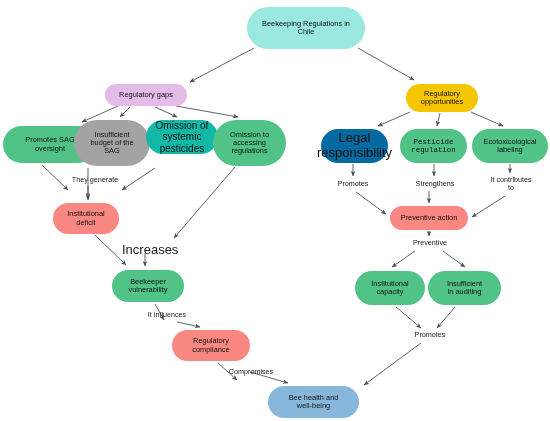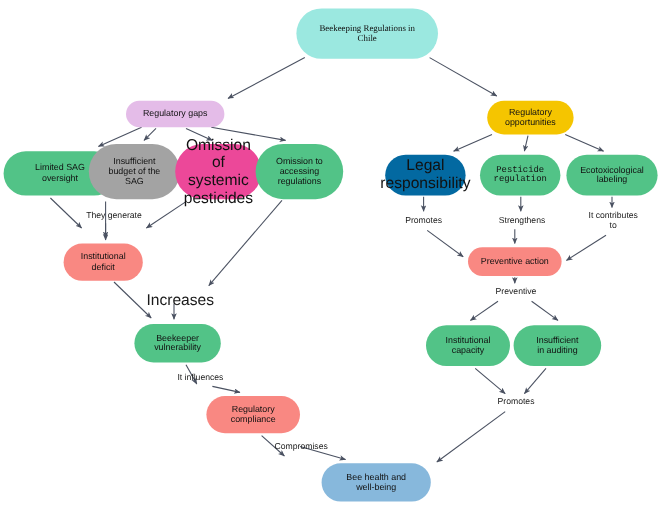--- a/index.html
+++ b/index.html
@@ -86,31 +86,31 @@
         <path d="M 429 231 L 429 236" stroke="#4A5161" stroke-width="0.9" fill="none" marker-end="url(#arrow)"></path>
         <path d="M 415 251 L 392 267" stroke="#4A5161" stroke-width="0.9" fill="none" marker-end="url(#arrow)"></path>
         <path d="M 443 251 L 465 267" stroke="#4A5161" stroke-width="0.9" fill="none" marker-end="url(#arrow)"></path>
         <path d="M 396 307 L 421 328" stroke="#4A5161" stroke-width="0.9" fill="none" marker-end="url(#arrow)"></path>
         <path d="M 455 307 L 437 328" stroke="#4A5161" stroke-width="0.9" fill="none" marker-end="url(#arrow)"></path>
         <path d="M 421 343 L 364 385" stroke="#4A5161" stroke-width="0.9" fill="none" marker-end="url(#arrow)"></path>
       </g>
   </svg>
 
   <div id="node-layer">
-      <div class="node" style="left: 247px; top: 7px; width: 118px; height: 42px; background: rgb(155, 232, 224); font-size: 7.4px; color: rgb(17, 17, 17); font-family: Liberation Serif, serif;">Beekeeping Regulations in
+      <div class="node" style="left: 247px; top: 7px; width: 118px; height: 42px; background: rgb(155, 232, 224); font-size: 7.4px; color: rgb(17, 17, 17);">Beekeeping Regulations in
 Chile</div>
       <div class="node" style="left: 105px; top: 84px; width: 82px; height: 22px; background: rgb(228, 188, 232); font-size: 7.4px; color: rgb(17, 17, 17);">Regulatory gaps</div>
       <div class="node" style="left: 406px; top: 84px; width: 72px; height: 28px; background: rgb(245, 197, 0); font-size: 7.4px; color: rgb(17, 17, 17);">Regulatory
 opportunities</div>
-      <div class="node" style="left: 3px; top: 126px; width: 94px; height: 37px; background: rgb(82, 195, 135); font-size: 7.4px; color: rgb(17, 17, 17);">Limited SAG
+      <div class="node" style="left: 3px; top: 126px; width: 94px; height: 37px; background: rgb(82, 195, 135); font-size: 7.4px; color: rgb(17, 17, 17);">Promotes SAG
 oversight</div>
       <div class="node" style="left: 74px; top: 120px; width: 76px; height: 46px; background: #a3a3a3; font-size: 7.4px; color: rgb(17, 17, 17);">Insufficient
 budget of the
 SAG</div>
-      <div class="node" style="left: 146px; top: 120px; width: 72px; height: 46px; background: #ec4899; font-size: 13px; color: rgb(17, 17, 17);">Omission of
+      <div class="node" style="left: 146px; top: 120px; width: 72px; height: 34px; background: #14b8a6; font-size: 10px; color: rgb(17, 17, 17);">Omission of
 systemic
 pesticides</div>
       <div class="node" style="left: 213px; top: 120px; width: 73px; height: 46px; background: rgb(82, 195, 135); font-size: 7.4px; color: rgb(17, 17, 17);">Omission to
 accessing
 regulations</div>
       <div class="node" style="left: 321px; top: 129px; width: 67px; height: 34px; background: #0369a1; font-size: 13px; color: rgb(17, 17, 17);">Legal
 responsibility</div>
       <div class="node" style="left: 400px; top: 129px; width: 67px; height: 34px; background: rgb(82, 195, 135); font-size: 7.4px; color: rgb(17, 17, 17); font-family: Liberation Mono, monospace;">Pesticide
 regulation</div>
       <div class="node" style="left: 472px; top: 129px; width: 76px; height: 34px; background: rgb(82, 195, 135); font-size: 7.4px; color: rgb(17, 17, 17);">Ecotoxicological

